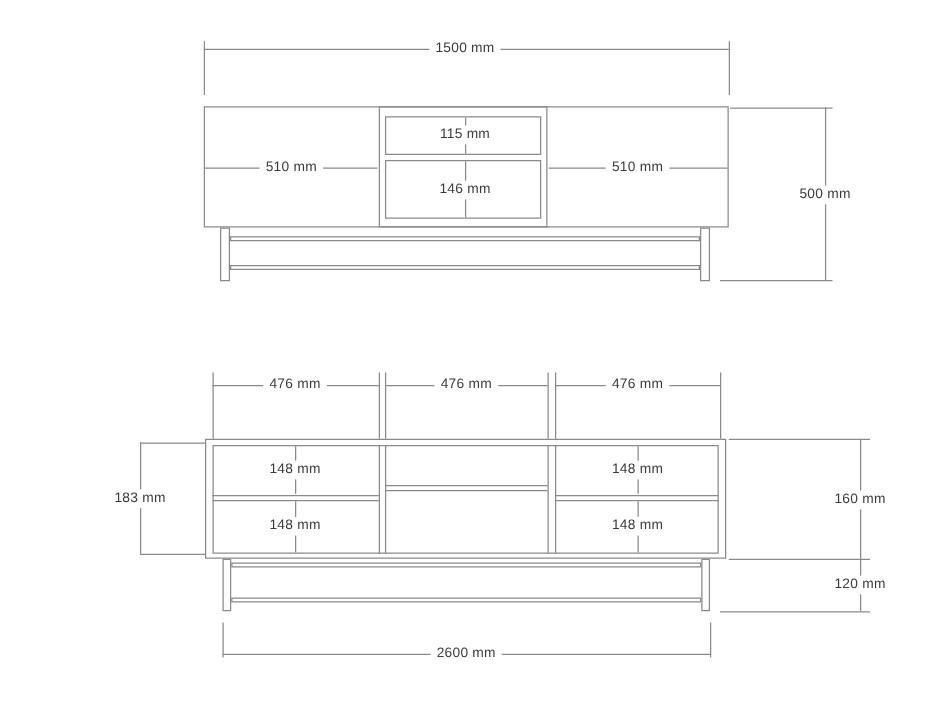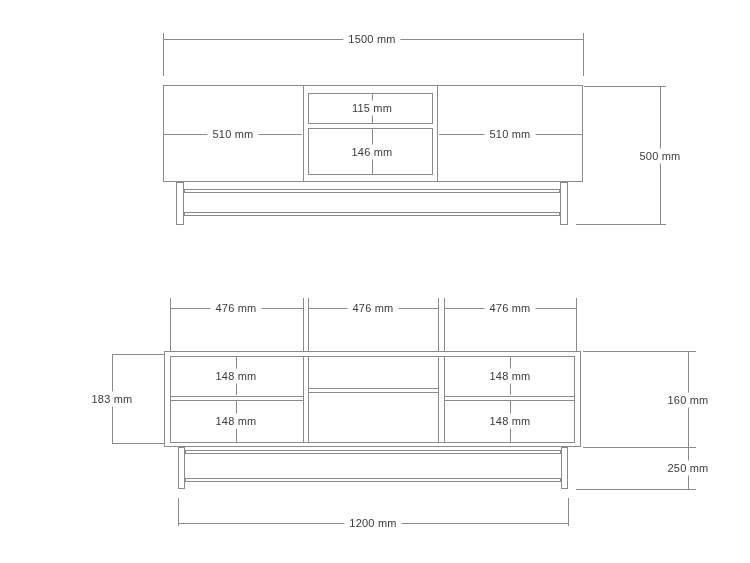--- a/index.html
+++ b/index.html
@@ -117,16 +117,16 @@
       <div class="line v" style="left: 568px; top: 498px; height: 28px; background: rgb(138, 138, 138);"></div>
       <div class="dim-label" style="left: 236px; top: 308px; color: rgb(58, 58, 58);">476 mm</div>
       <div class="dim-label" style="left: 373px; top: 308px; color: rgb(58, 58, 58);">476 mm</div>
       <div class="dim-label" style="left: 510px; top: 308px; color: rgb(58, 58, 58);">476 mm</div>
       <div class="dim-label" style="left: 236px; top: 376px; color: rgb(58, 58, 58);">148 mm</div>
       <div class="dim-label" style="left: 236px; top: 421px; color: rgb(58, 58, 58);">148 mm</div>
       <div class="dim-label" style="left: 510px; top: 376px; color: rgb(58, 58, 58);">148 mm</div>
       <div class="dim-label" style="left: 510px; top: 421px; color: rgb(58, 58, 58);">148 mm</div>
       <div class="dim-label" style="left: 112px; top: 399px; color: rgb(58, 58, 58);">183 mm</div>
       <div class="dim-label" style="left: 688px; top: 400px; color: rgb(58, 58, 58);">160 mm</div>
-      <div class="dim-label" style="left: 688px; top: 468px; color: rgb(58, 58, 58);">250 mm</div>
-      <div class="dim-label" style="left: 373px; top: 523px; color: rgb(58, 58, 58);">1200 mm</div>
+      <div class="dim-label" style="left: 688px; top: 468px; color: rgb(58, 58, 58);">120 mm</div>
+      <div class="dim-label" style="left: 373px; top: 523px; color: rgb(58, 58, 58);">2600 mm</div>
     </div>
   </div>
 
 </body></html>

